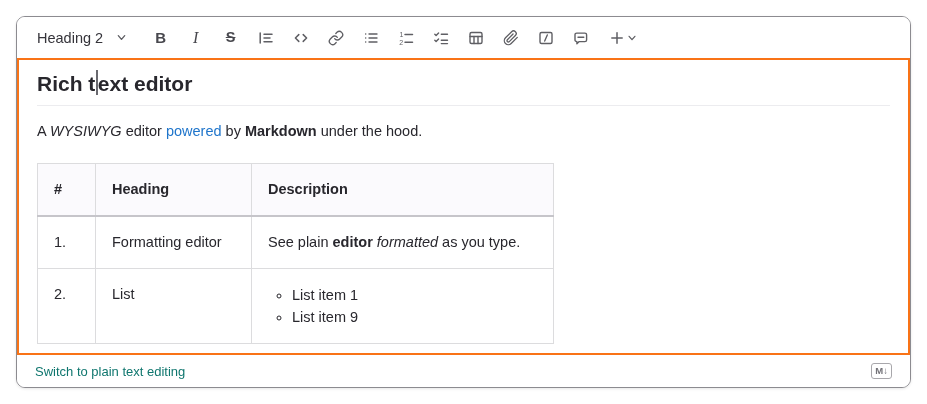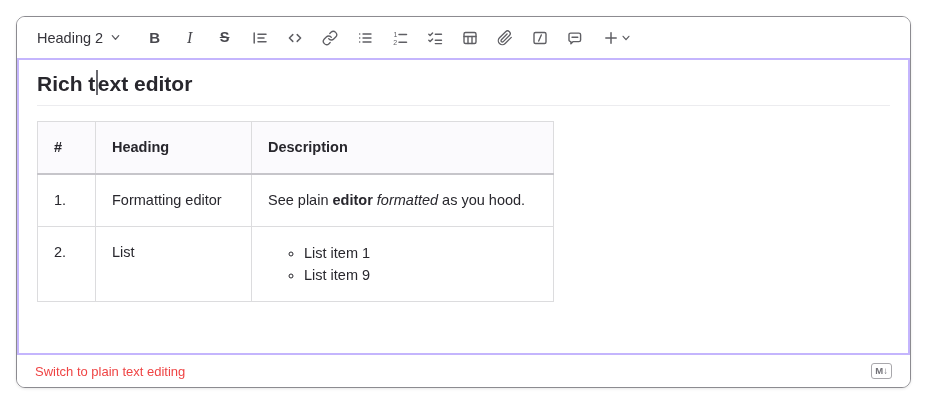--- a/index.html
+++ b/index.html
@@ -22,35 +22,35 @@
     flex:0 0 41px; display:flex; align-items:center; padding:0 12px;
     background:#fff;
   }
   .tb-btn {
     width:27px; height:27px; margin:0 4px; padding:0;
     display:flex; align-items:center; justify-content:center;
     background:none; border:none; border-radius:4px; cursor:pointer;
   }
   .tb-btn.wide { width:42px; gap:2px; }
   .style-dd {
-    display:flex; align-items:center; gap:7px;
+    display:flex; align-items:center; gap:13px;
     background:none; border:none; cursor:pointer;
     font-family:"Liberation Sans", sans-serif;
     font-size:14.5px; color:#35343a; padding:2px 8px 2px 8px; margin-right:8px;
   }
   .glyph { font-size:15px; color:#48484e; line-height:1; }
   .glyph.b { font-weight:700; }
   .glyph.i { font-family:"Liberation Serif", serif; font-style:italic; font-size:16px; }
   .glyph.s { text-decoration:line-through; font-weight:600; font-size:14.5px; }
   .tb-btn svg, .style-dd svg { display:block; }
   .icon-stroke { stroke:#5f5f64; fill:none; stroke-linecap:round; stroke-linejoin:round; }
 
   
   .content {
-    flex:1 1 auto; border:2px solid #c4b5fd; background:#fff;
+    flex:1 1 auto; border:2px solid #f97316; background:#fff;
     padding:10px 18px 12px 18px; overflow:hidden; cursor:text;
   }
   .doc-heading {
     margin:0 0 15px 0; padding:0 0 9px 0;
     border-bottom:1px solid #ececef;
     font-size:21px; line-height:1.15; font-weight:700; color:#28272d;
   }
   .caret {
     display:inline-block; width:1.5px; height:25px; background:#69696f;
     vertical-align:-4px; margin:0 0 0 1px;
@@ -63,30 +63,30 @@
     font-size:14.5px; color:#28272d;
   }
   .doc-table th, .doc-table td {
     border:1px solid #dcdcde; text-align:left; vertical-align:top;
     padding:15px 16px; line-height:21px;
   }
   .doc-table th {
     background:#fbfafd; font-weight:700; border-bottom:2px solid #c6c5ca;
   }
   .cell-list { margin:0; padding-left:24px; list-style:circle; }
-  .cell-list li { line-height:22px;margin-left:12px; }
+  .cell-list li { line-height:22px; }
 
   
   .footer {
     flex:0 0 32px; display:flex; align-items:center; justify-content:space-between;
     padding:0 18px 0 18px; background:#fff;
   }
   .switch-btn {
     background:none; border:none; padding:0; cursor:pointer;
-    font-family:"Liberation Sans", sans-serif; font-size:13px; color:#ef4444;
+    font-family:"Liberation Sans", sans-serif; font-size:13px; color:#0f766e;
   }
   .md-badge {
     font-size:9.5px; font-weight:700; color:#737278;
     border:1px solid #a8a7ab; border-radius:3px; padding:1px 3px 1px 3px;
     line-height:1.2; cursor:pointer;
   }
 </style>
 </head>
 <body>
 
@@ -204,39 +204,40 @@
         <svg width="10" height="10" viewBox="0 0 12 12" class="icon-stroke" stroke-width="1.5">
             <polyline points="2.5,4 6,8 9.5,4"></polyline>
           </svg>
       </button>
     </div>
 
     <div class="content">
 
       <h2 class="doc-heading"><span>Rich t</span><span class="caret"></span><span>ext editor</span></h2>
 
+      <p class="doc-par"><span>A </span><em>WYSIWYG</em><span> editor </span><a>powered</a><span> by </span><strong>Markdown</strong><span> under the hood.</span></p>
 
       <table class="doc-table">
         <colgroup>
             <col style="width:58px">
             <col style="width:156px">
             <col style="width:302px">
           </colgroup>
         <thead>
           <tr>
             <th>#</th>
             <th>Heading</th>
             <th>Description</th>
           </tr>
         </thead>
         <tbody>
           <tr>
             <td>1.</td>
             <td>Formatting editor</td>
-            <td><span>See plain </span><strong>editor</strong><span> </span><em>formatted</em><span> as you hood.</span></td>
+            <td><span>See plain </span><strong>editor</strong><span> </span><em>formatted</em><span> as you type.</span></td>
           </tr>
           <tr>
             <td>2.</td>
             <td>List</td>
             <td>
               <ul class="cell-list">
                 <li>List item 1</li>
                 <li>List item 9</li>
               </ul>
             </td>

